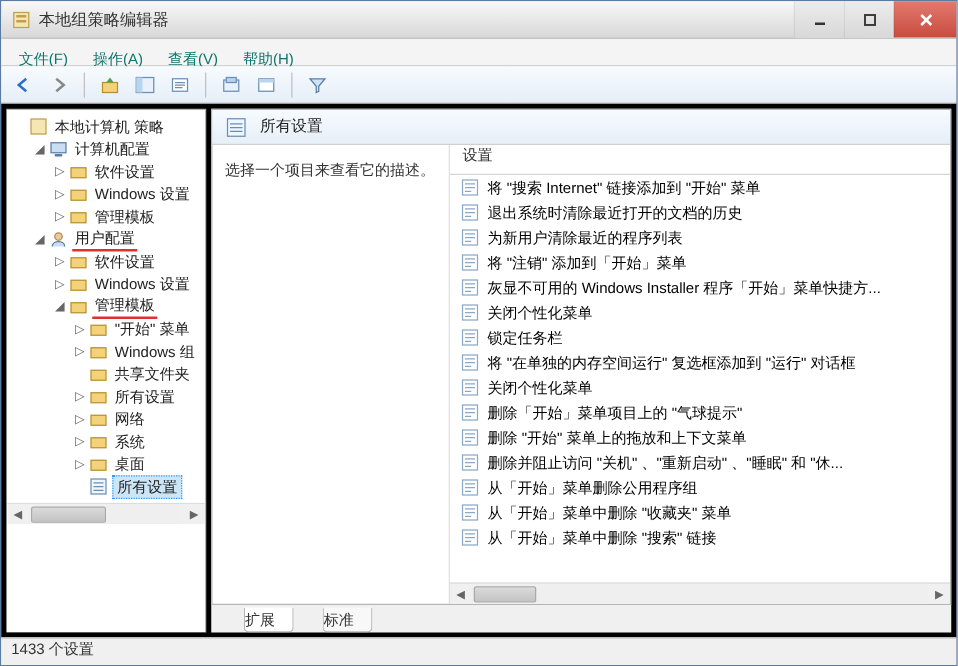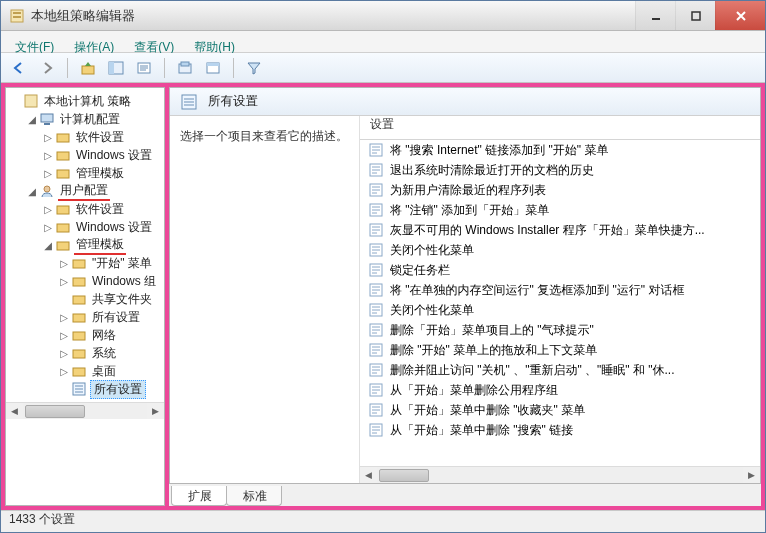--- a/index.html
+++ b/index.html
@@ -71,21 +71,21 @@
     border:1px solid transparent;
     border-radius:2px;
     cursor:default;
   }
   .tsep { width:1px; height:20px; background:#c0c0c0; margin:0 4px; }
   .content {
     flex:1;
     display:flex;
     padding: 4px;
     gap: 4px;
-    background:#ec4899;
+    background:#000000;
     min-height:0;
   }
   .tree-pane {
     width: 160px;
     background:#fff;
     border:1px solid #b5b5b5;
     overflow:auto;
     position:relative;
   }
   .tree-inner { padding:4px 2px 4px 4px; min-width:200px; }
@@ -176,27 +176,28 @@
   }
   .sbx-btn { width:17px; height:17px; display:flex; align-items:center; justify-content:center; color:#666; font-size:9px; }
   .tabs {
     height:22px;
     display:flex; align-items:flex-end; gap:0;
     background:#f0f0f0;
     padding-left:2px;
   }
   .tab {
     height:20px;
-    padding:2px 14px 0 16px;
+    padding:2px 14px 0 0;
     background:#f8f8f8;
     border:1px solid #b5b5b5; border-top:none;
     border-radius:0 0 4px 4px;
     margin-right:-1px;
     color:#333;
     font-size:12px;
+    margin-left:24px;
   }
   .tab.active { background:#fff; font-weight:normal; }
   .statusbar {
     height:22px;
     background:#f0f0f0;
     border-top:1px solid #c8c8c8;
     display:flex; align-items:flex-start;
     padding:0 8px;
     color:#333;
   }

